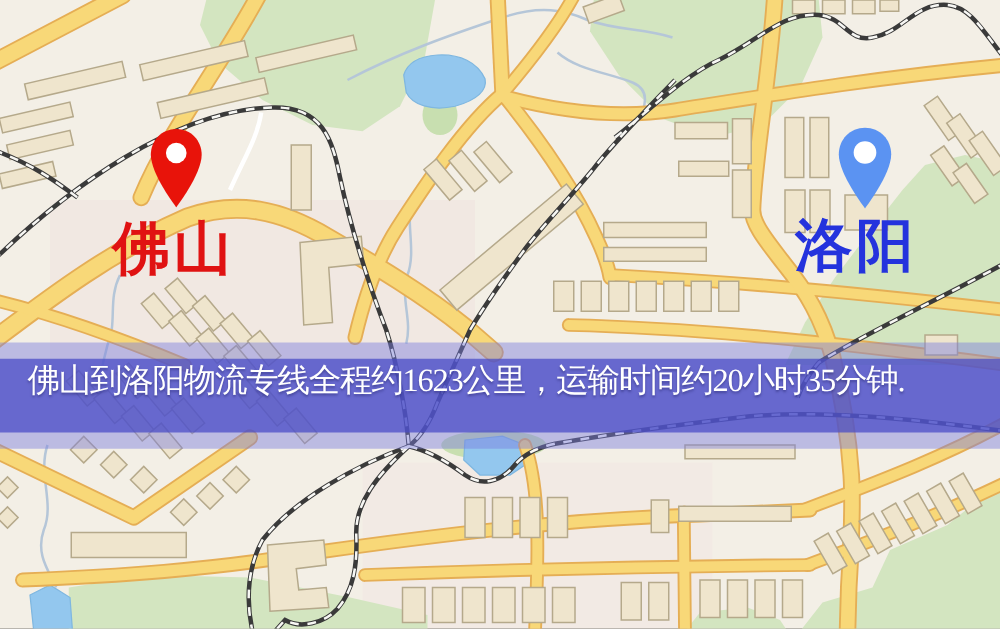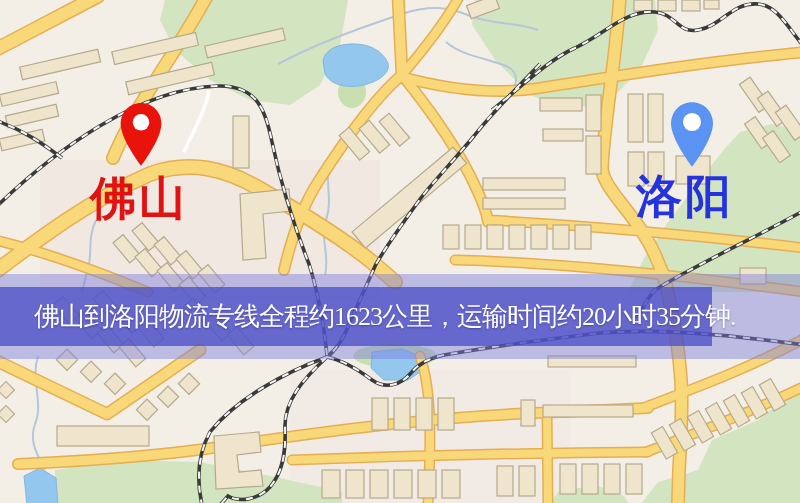--- a/index.html
+++ b/index.html
@@ -23,22 +23,22 @@
   .pin-origin path{fill:var(--origin-pin);}
   .pin-dest path{fill:var(--dest-pin);}
   .pin circle{fill:#fff;}
   .city-label{position:absolute;font-family:"Liberation Serif",serif;font-weight:700;
               font-size:46px;line-height:1;letter-spacing:3px;white-space:nowrap;}
   .label-origin{color:var(--origin-label);}
   .label-dest{color:var(--dest-label);}
   
   .banner-outer{position:absolute;left:0;top:274px;width:800px;height:85px;
                 background:var(--banner-outer);}
-  .banner-inner{position:absolute;left:0;top:287px;width:700px;height:59px;
-                background:var(--banner-inner);display:flex;align-items:center;padding-left:12px;}
+  .banner-inner{position:absolute;left:0;top:287px;width:800px;height:59px;
+                background:var(--banner-inner);display:flex;align-items:flex-start;}
   .banner-text{color:var(--banner-text);font-family:"Liberation Serif",serif;
                font-size:26px;letter-spacing:-1px;padding-left:22px;white-space:nowrap;
                text-shadow:0 1px 2px rgba(10,10,60,.35);}
 </style>
 </head>
 <body>
 
 <div class="stage">
 
   <svg class="map" width="800" height="503" viewBox="0 0 800 503">

